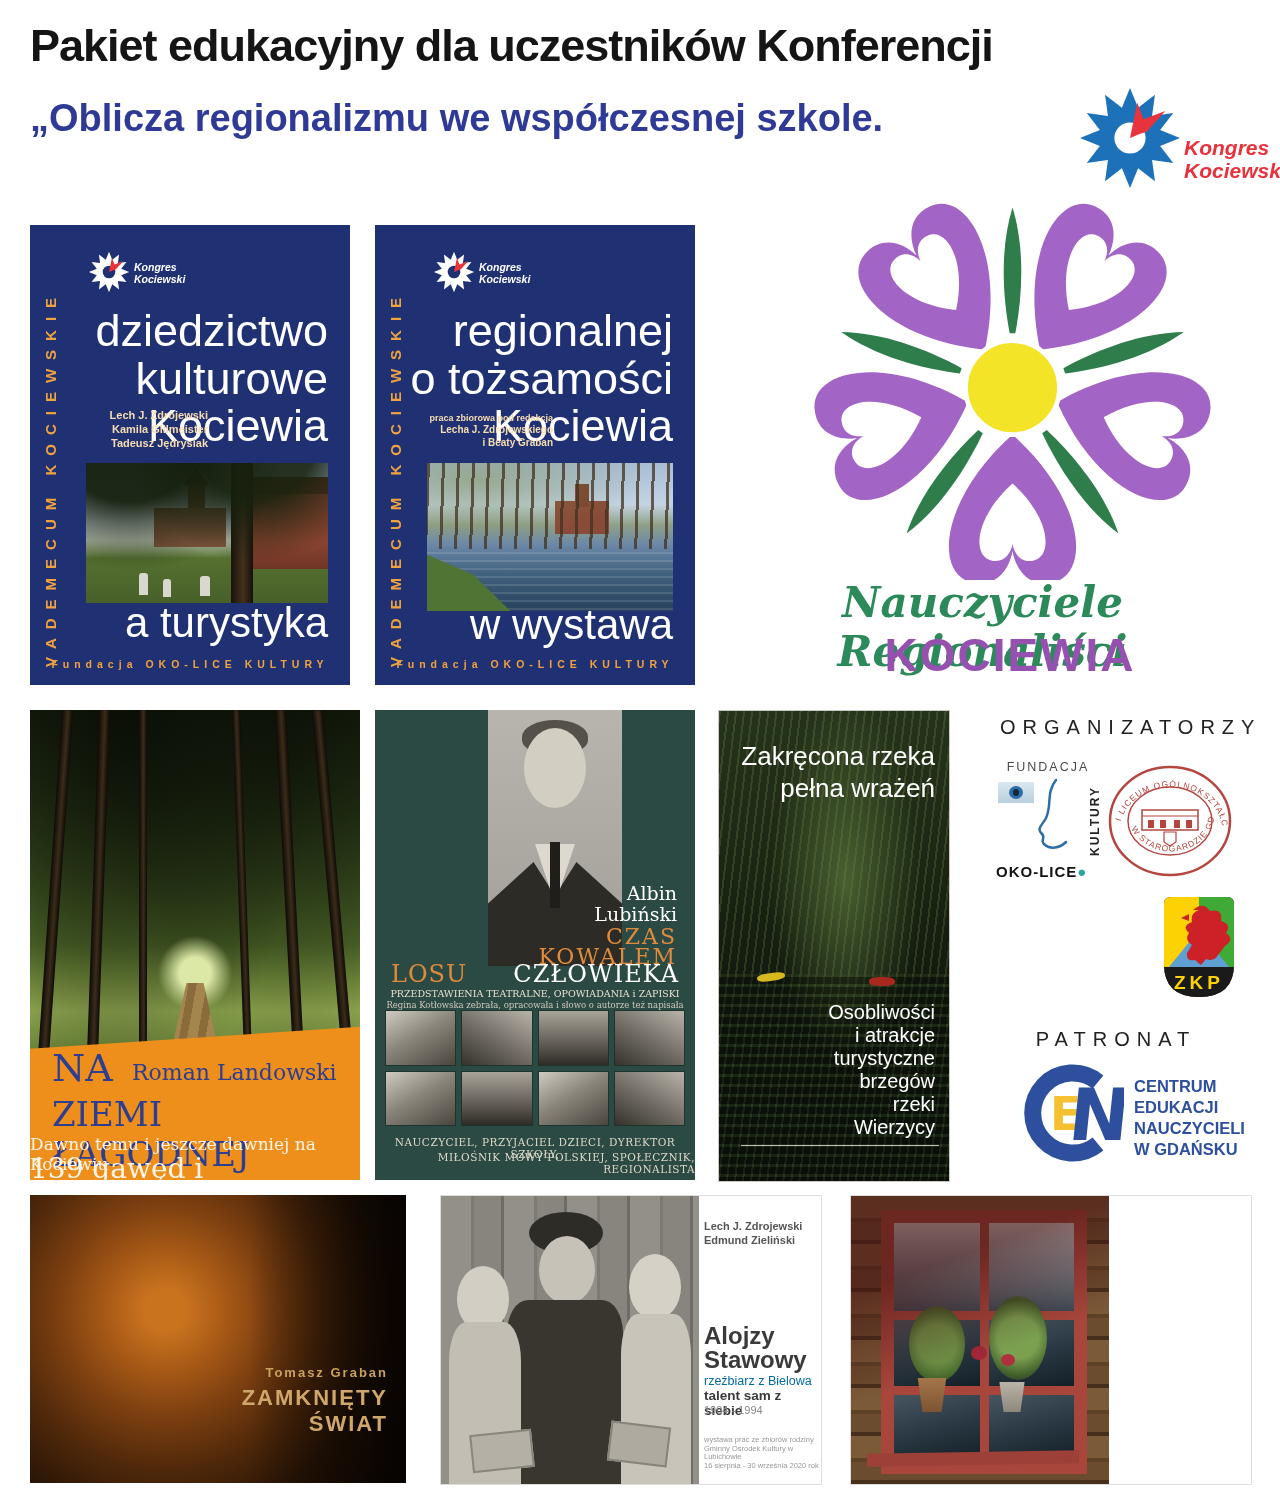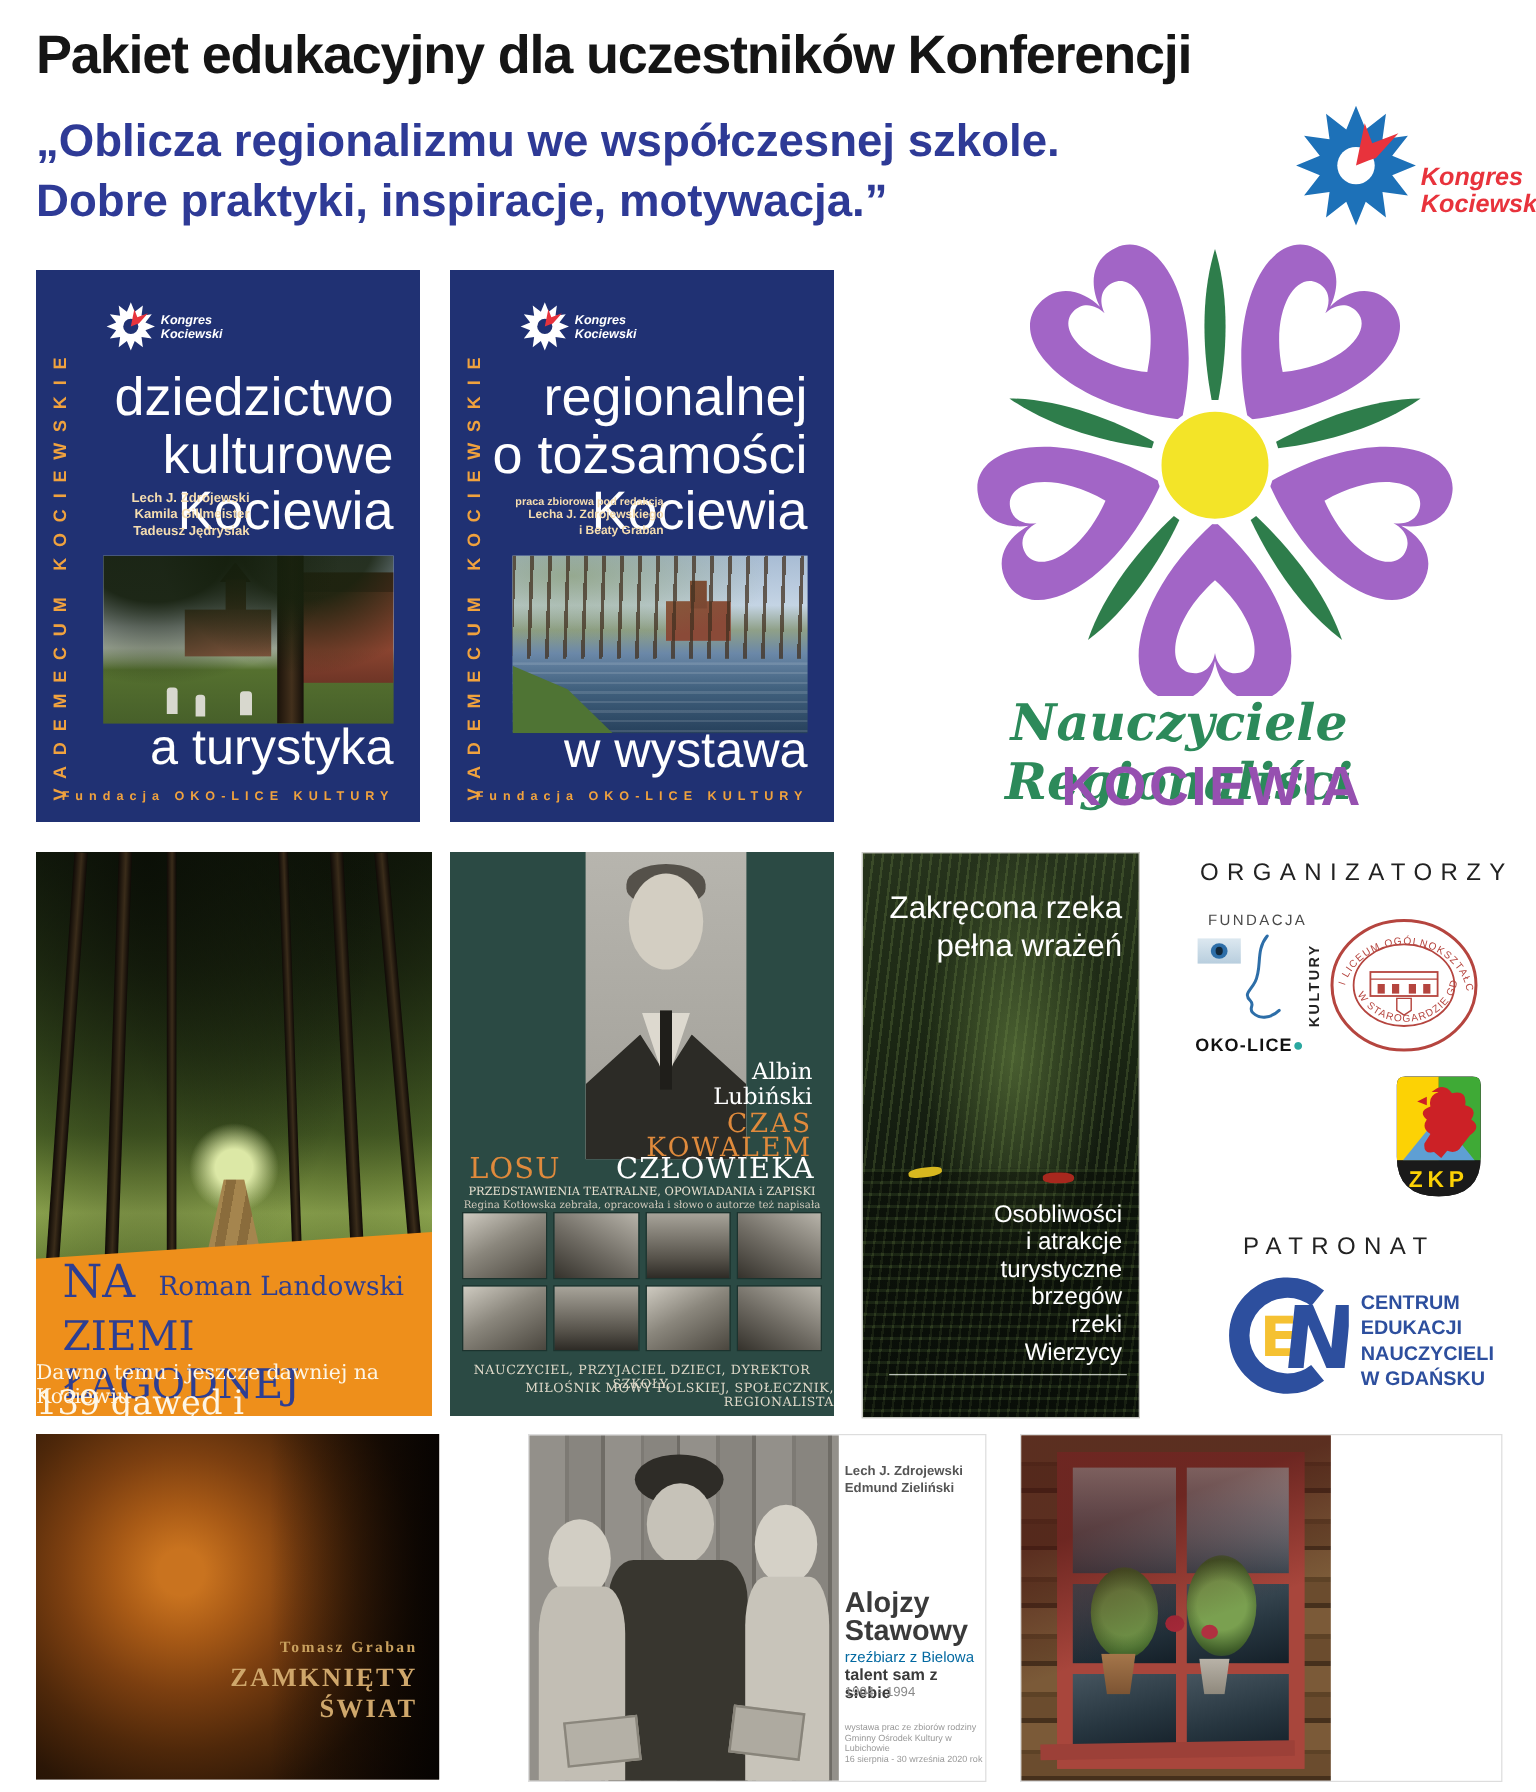--- a/index.html
+++ b/index.html
@@ -124,21 +124,20 @@
       <path fill="#a265c6" d="M0,88 C-78,18 -84,-62 -42,-70 C-16,-75 -3,-54 0,-36 C3,-54 16,-75 42,-70 C84,-62 78,18 0,88 Z"></path>
       <path fill="#ffffff" transform="translate(0,-10) scale(0.52)" d="M0,88 C-78,18 -84,-62 -42,-70 C-16,-75 -3,-54 0,-36 C3,-54 16,-75 42,-70 C84,-62 78,18 0,88 Z"></path>
     </symbol>
   </defs>
 </svg>
 
 <div class="poster">
 
   <div class="abs" id="hd-title">Pakiet edukacyjny dla uczestników Konferencji</div>
   <div class="abs" id="hd-sub1">„Oblicza regionalizmu we współczesnej szkole.</div>
-  <div class="abs" id="hd-sub2">Dobre praktyki, inspiracje, motywacja.”</div>
 
   <div class="abs" style="left:1078px;top:86px;width:104px;height:104px;color:#1d71b8;--star-bg:#fff;--star-accent:#e8333c;">
     <svg width="104" height="104">
         <use href="#starburst"></use>
       </svg>
   </div>
   <div class="abs klogo-txt" style="left:1184px;top:136px;font-size:21px;">
     <div>Kongres</div>
     <div>Kociewski</div>
   </div>
@@ -378,21 +377,21 @@
     <text x="30" y="68" font-size="46" font-weight="bold" fill="#f5c132" font-family="DejaVu Sans,sans-serif">E</text>
     <text x="55" y="78" font-size="72" font-weight="bold" fill="#2d4f9e" font-family="DejaVu Sans,sans-serif" transform="skewX(-6)">N</text>
   </svg>
   <div class="abs" style="left:1134px;top:1076px;">
     <div class="cen-line">CENTRUM</div>
     <div class="cen-line">EDUKACJI</div>
     <div class="cen-line">NAUCZYCIELI</div>
     <div class="cen-line">W GDAŃSKU</div>
   </div>
 
-  <div class="abs" id="cover6" style="left:30px;top:1195px;width:336px;height:288px;overflow:hidden;font-family:Liberation Serif, serif;">
+  <div class="abs" id="cover6" style="left:30px;top:1195px;width:376px;height:288px;overflow:hidden;">
     <div class="c6-shade"></div>
     <div class="abs c6-txt" style="right:18px;top:170px;font-size:13px;letter-spacing:2px;font-weight:bold;color:#c9a15e;">Tomasz Graban</div>
     <div class="abs c6-txt" style="right:18px;top:190px;font-size:22px;font-weight:bold;letter-spacing:2px;">ZAMKNIĘTY</div>
     <div class="abs c6-txt" style="right:18px;top:216px;font-size:22px;font-weight:bold;letter-spacing:2px;">ŚWIAT</div>
   </div>
 
   <div class="abs" id="cover7" style="left:440px;top:1195px;width:380px;height:288px;overflow:hidden;">
     <div class="abs c7-photo">
       <div class="bw" style="left:88px;top:16px;width:74px;height:42px;background:#2e2c27;"></div>
       <div class="bw" style="left:98px;top:40px;width:56px;height:68px;background:#c6c2b8;"></div>

